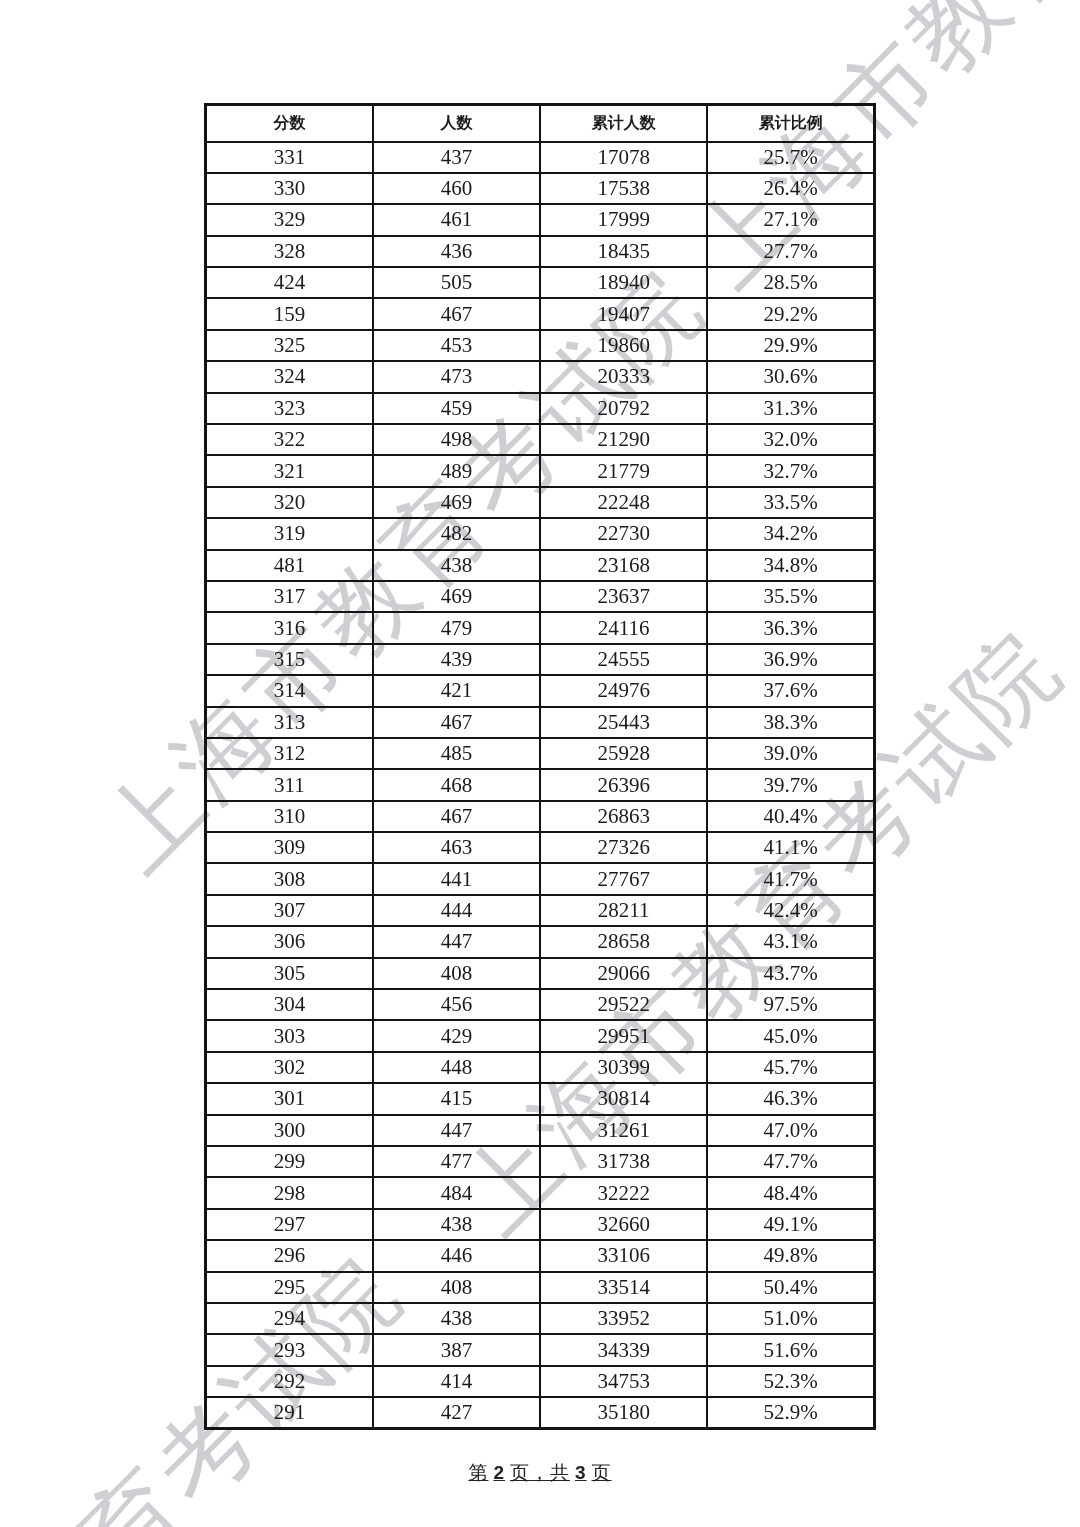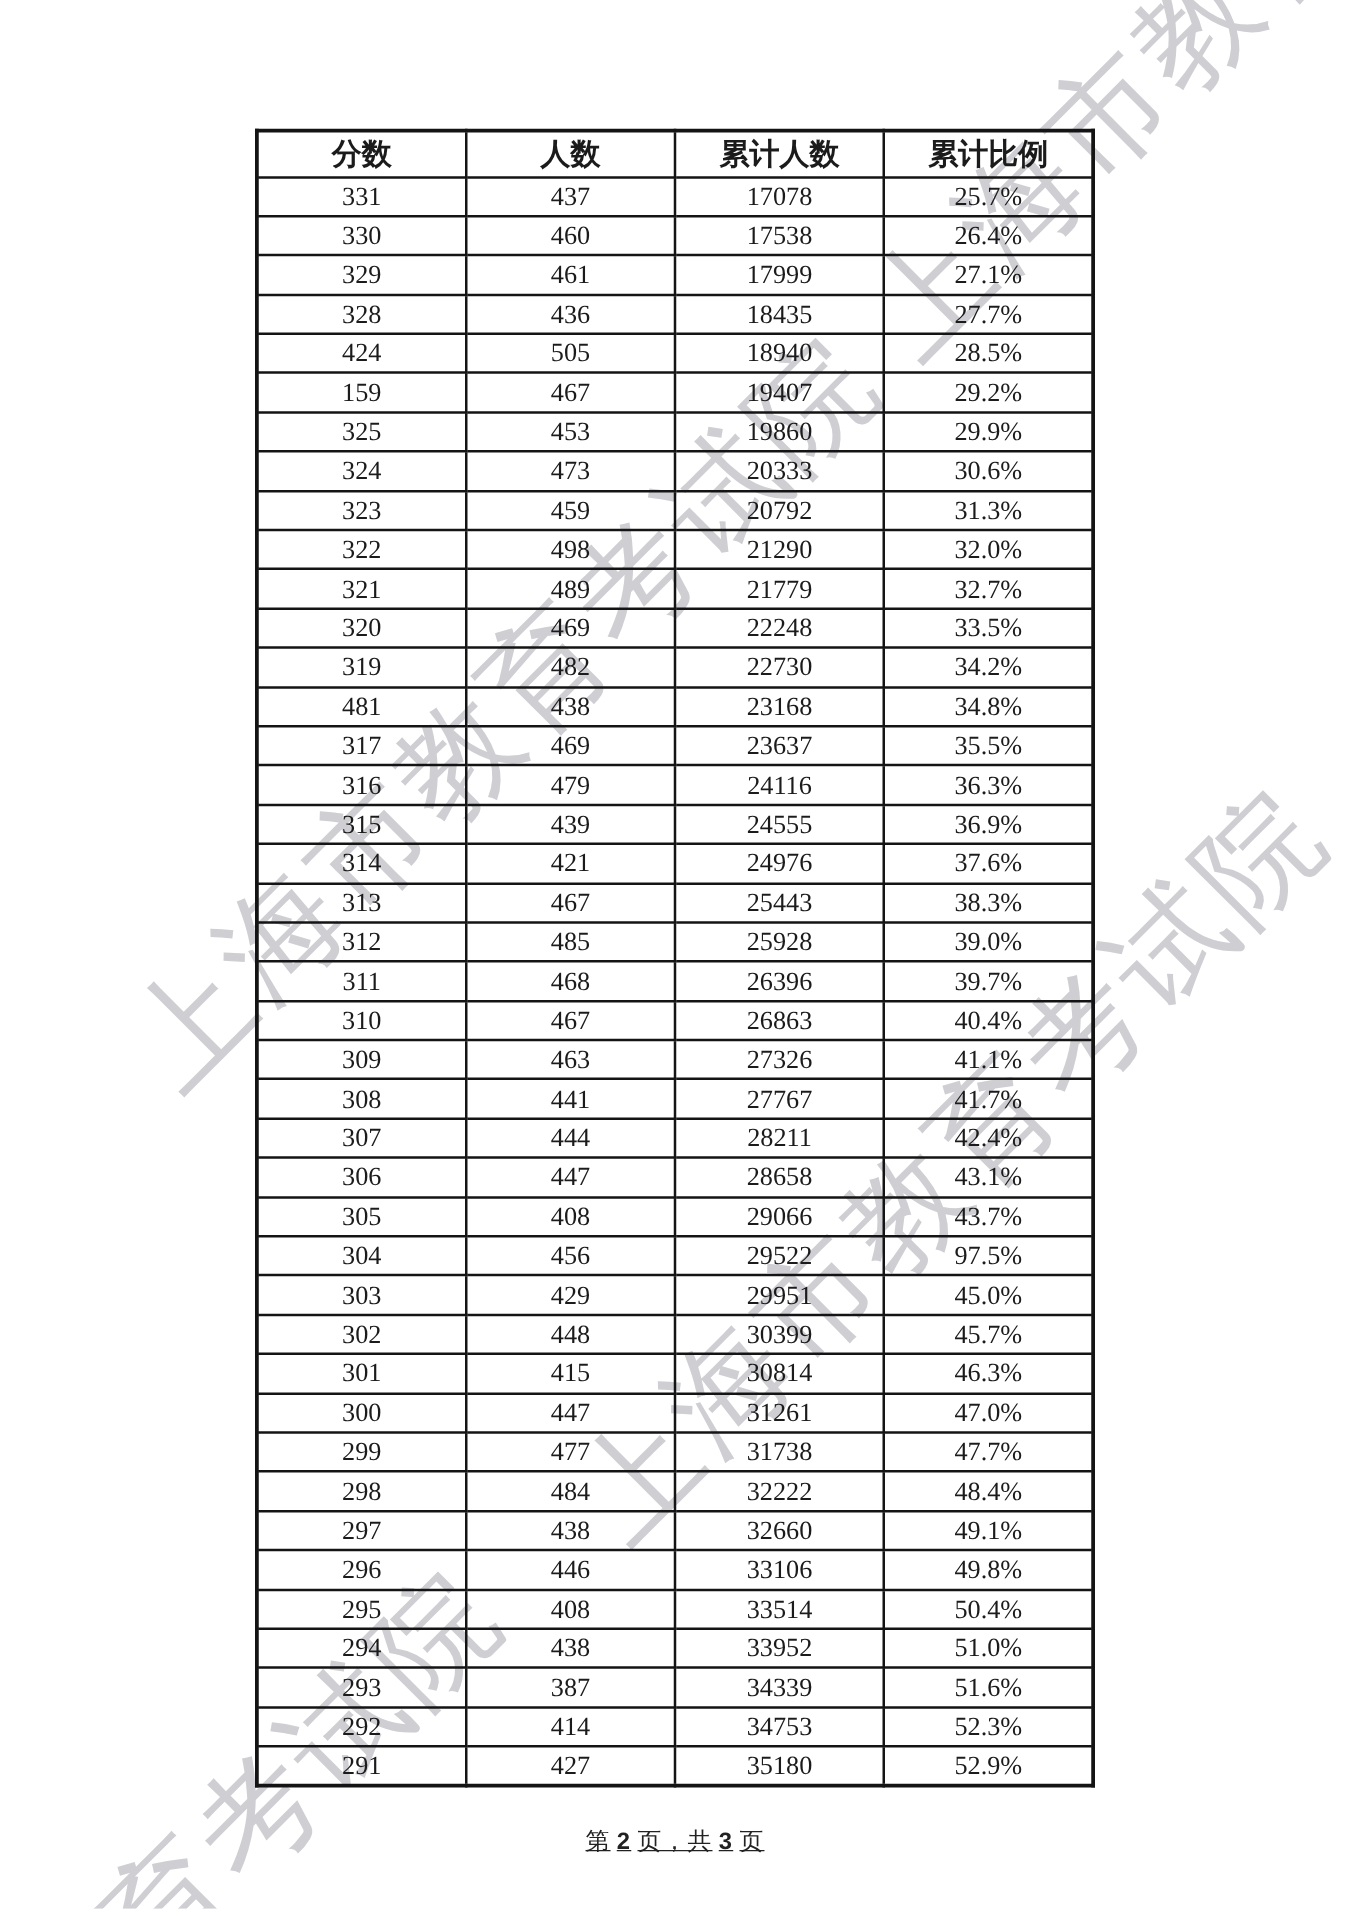--- a/index.html
+++ b/index.html
@@ -29,21 +29,21 @@
   table.score-table th,
   table.score-table td{
     border:2px solid #141414;
     text-align:center;vertical-align:middle;padding:0;
     color:#1b1b1b;background:transparent;
   }
   table.score-table{border:3px solid #141414;}
   table.score-table thead tr{height:37px;}
   table.score-table tbody tr{height:31.4px;}
   table.score-table th{
-    font-size:24px;font-weight:700;
+    font-size:16px;font-weight:700;
     font-family:Liberation Mono, monospace;
   }
   table.score-table td{
     font-size:21px;font-weight:400;
     font-family:"Liberation Serif",serif;
   }
   
   .footer{
     position:absolute;left:0;right:0;top:1460px;
     text-align:center;font-size:19px;color:#222;

